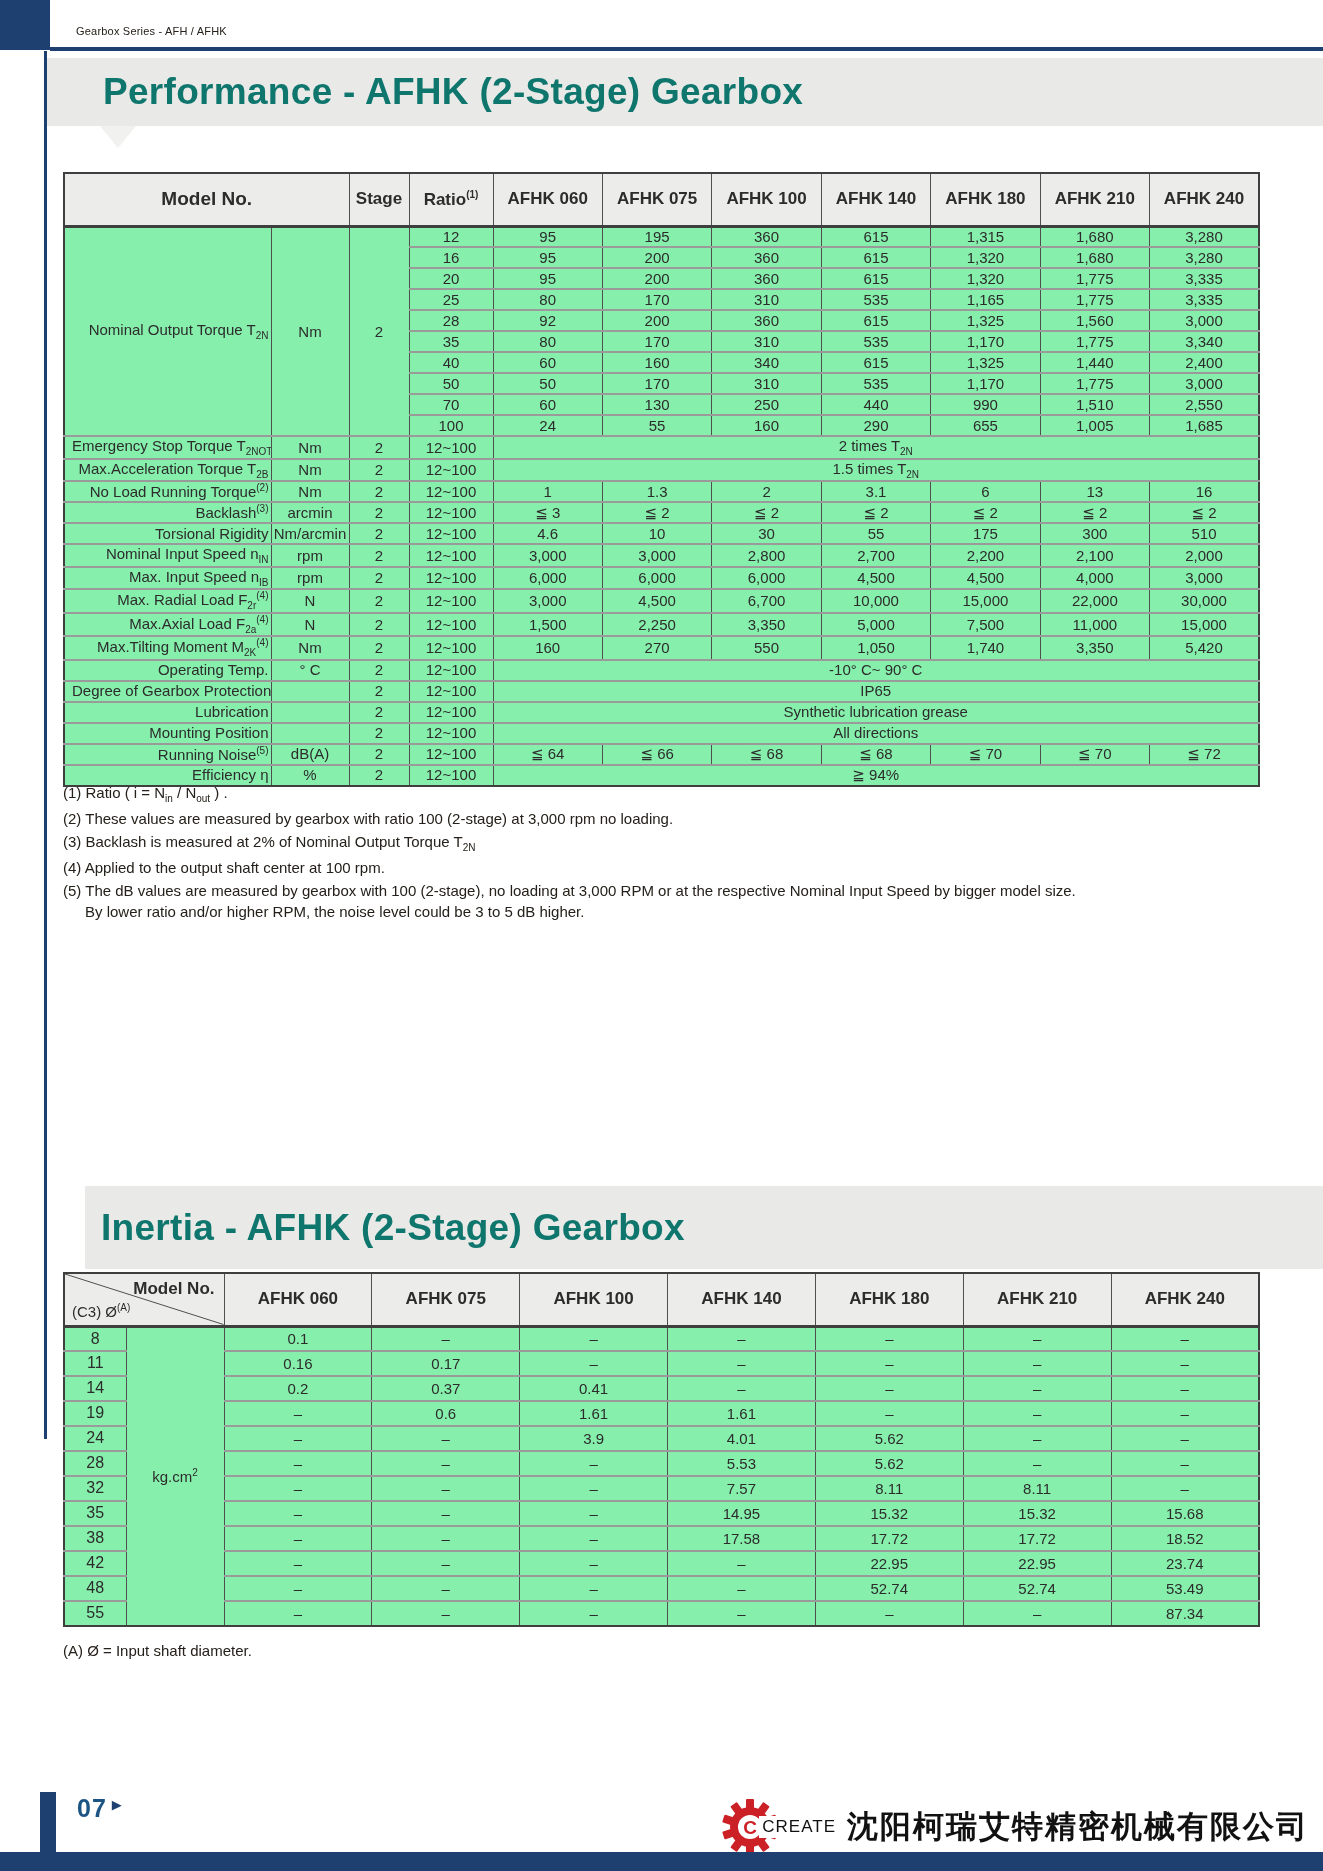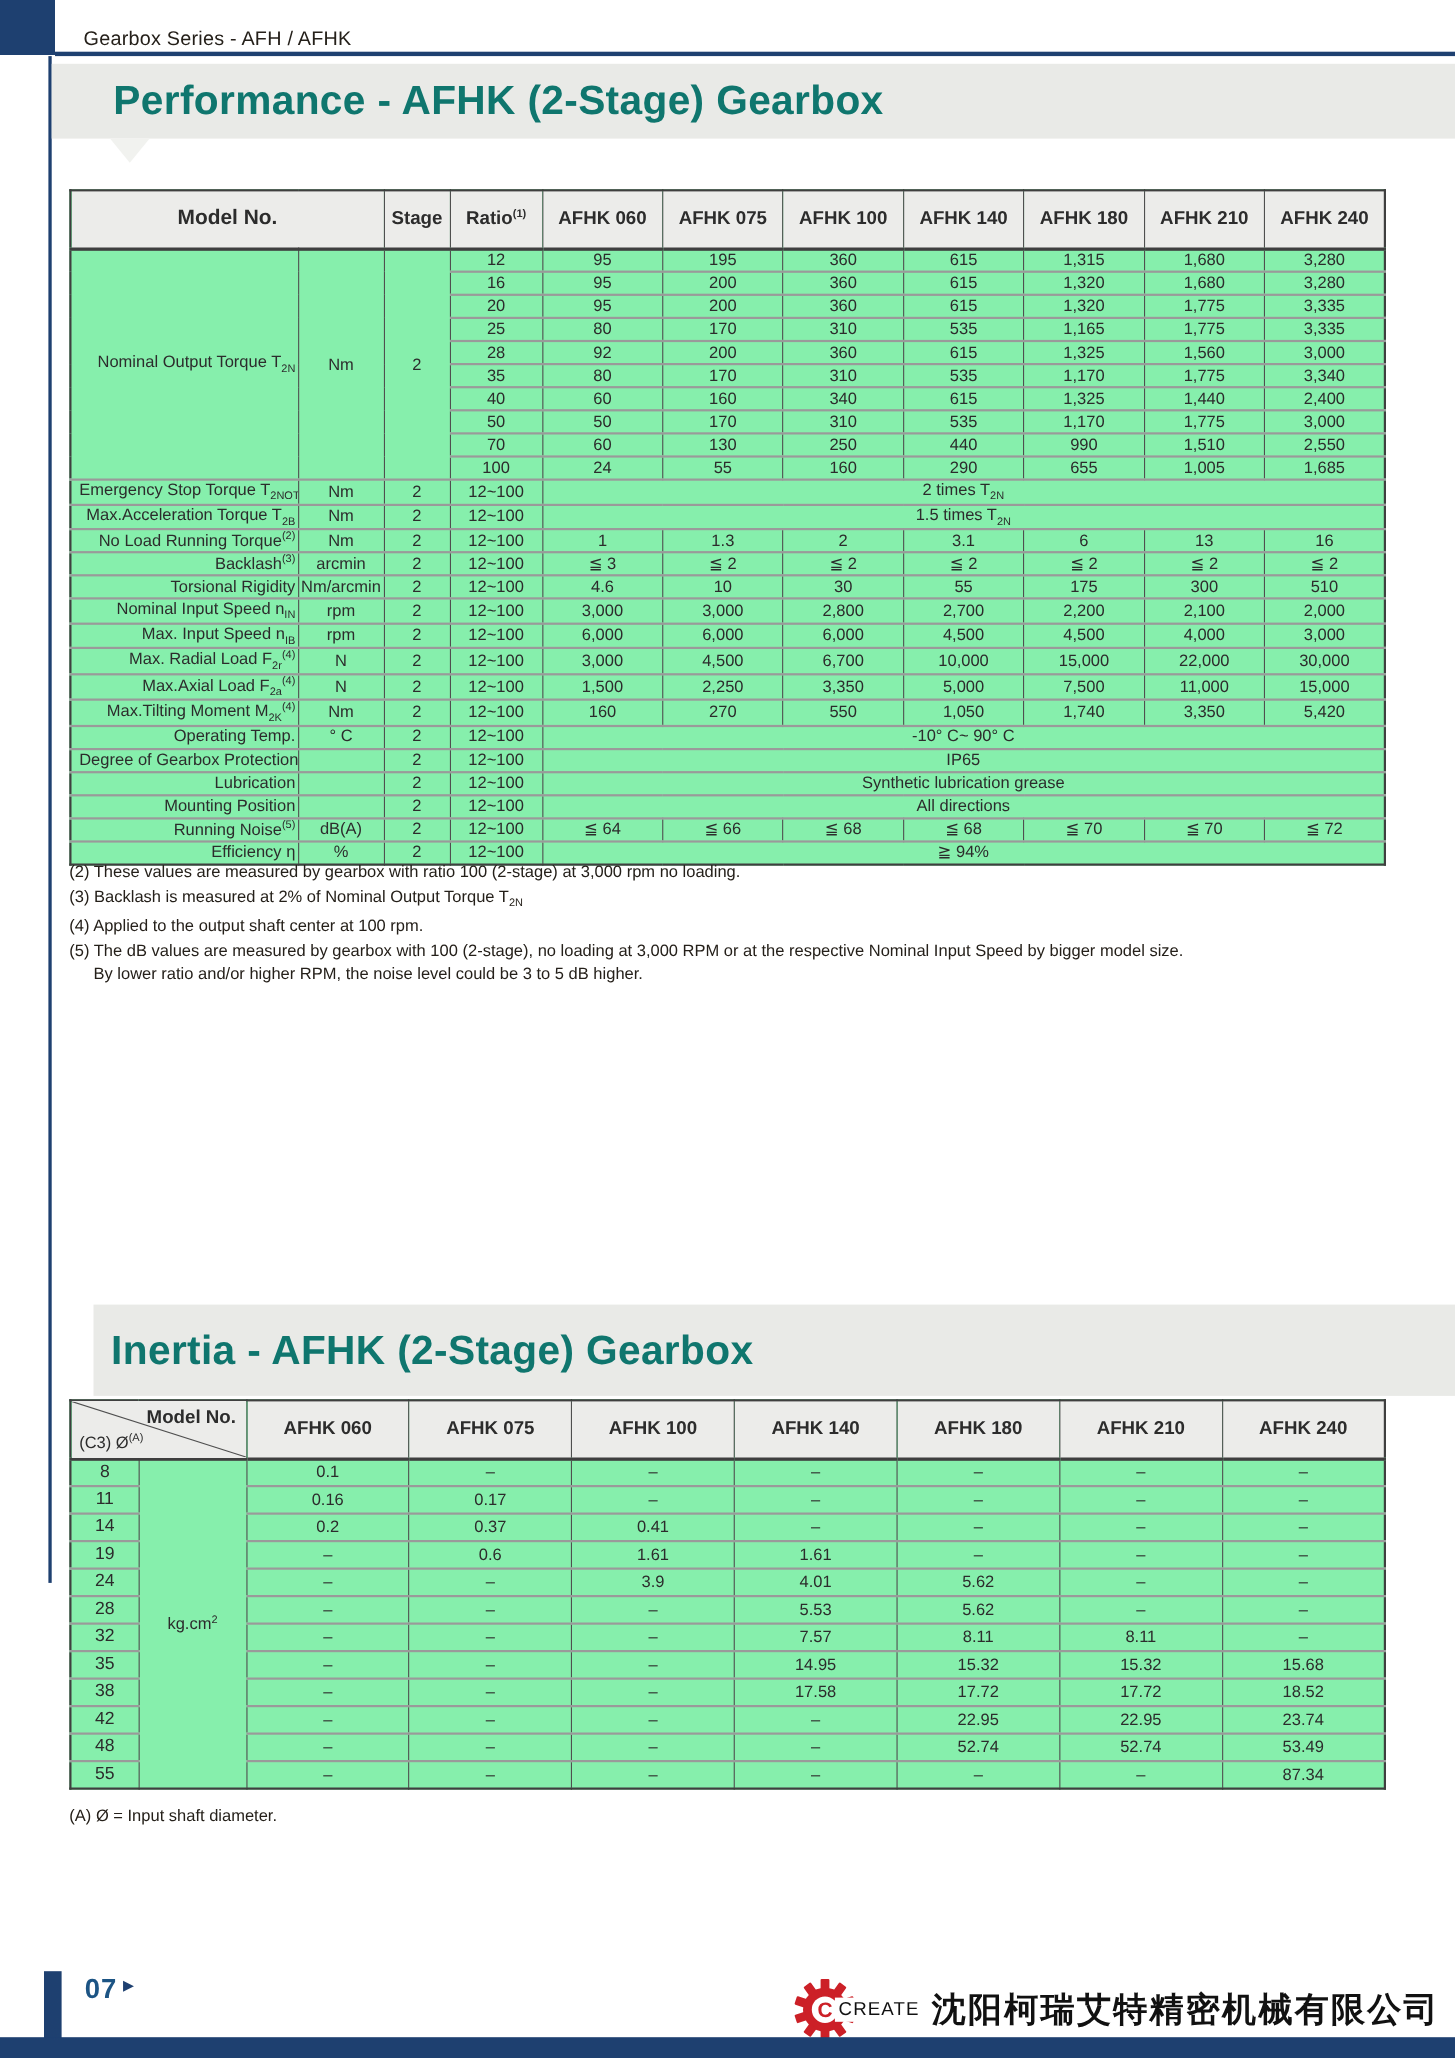--- a/index.html
+++ b/index.html
@@ -3,21 +3,21 @@
 <meta charset="utf-8">
 <style>
   *{box-sizing:border-box;margin:0;padding:0}
   html,body{width:1323px;height:1871px}
   body{
     position:relative;background:#ffffff;overflow:hidden;
     font-family:"Liberation Sans",sans-serif;color:#2c2c2c;
   }
   
   .corner-square{position:absolute;left:0;top:0;width:50px;height:50px;background:#1e4070}
-  .series-text{position:absolute;left:76px;top:25px;font-size:18px;color:#25201a;letter-spacing:.2px}
+  .series-text{position:absolute;left:76px;top:25px;font-size:11px;color:#25201a;letter-spacing:.2px}
   .header-rule{position:absolute;left:50px;right:0;top:47px;height:4px;background:#1e4070}
   .left-rule{position:absolute;left:44px;top:51px;width:3px;height:1388px;background:#1e4070}
 
   .banner{position:absolute;right:0;background:#e9eae7;display:flex;align-items:center}
   .banner1{left:47px;top:58px;height:68px}
   .banner2{left:85px;top:1186px;height:83px}
   .banner h1{color:#0f766e;font-size:37px;font-weight:700;letter-spacing:.3px;white-space:nowrap}
   .banner1 h1{padding-left:56px}
   .banner2 h1{padding-left:16px}
   .banner-notch{position:absolute;left:100px;top:126px;width:0;height:0;
@@ -372,20 +372,21 @@
         <td class="lbl">Efficiency η</td>
         <td>%</td>
         <td>2</td>
         <td>12~100</td>
         <td colspan="7">≧ 94%</td>
       </tr>
     </tbody>
 </table>
 
 <div class="footnotes" id="perf-footnotes">
+    <div class="fn-line">(1) Ratio ( i = N<sub>in</sub> / N<sub>out</sub> ) .</div>
     <div class="fn-line">(2) These values are measured by gearbox with ratio 100 (2-stage) at 3,000 rpm no loading.</div>
     <div class="fn-line">(3) Backlash is measured at 2% of Nominal Output Torque T<sub>2N</sub></div>
     <div class="fn-line">(4) Applied to the output shaft center at 100 rpm.</div>
     <div class="fn-line">(5) The dB values are measured by gearbox with 100 (2-stage), no loading at 3,000 RPM or at the respective Nominal Input Speed by bigger model size.</div>
     <div class="fn-line indent">By lower ratio and/or higher RPM, the noise level could be 3 to 5 dB higher.</div>
   </div>
 
 <section class="banner banner2">
   <h1>Inertia - AFHK (2-Stage) Gearbox</h1>
 </section>

